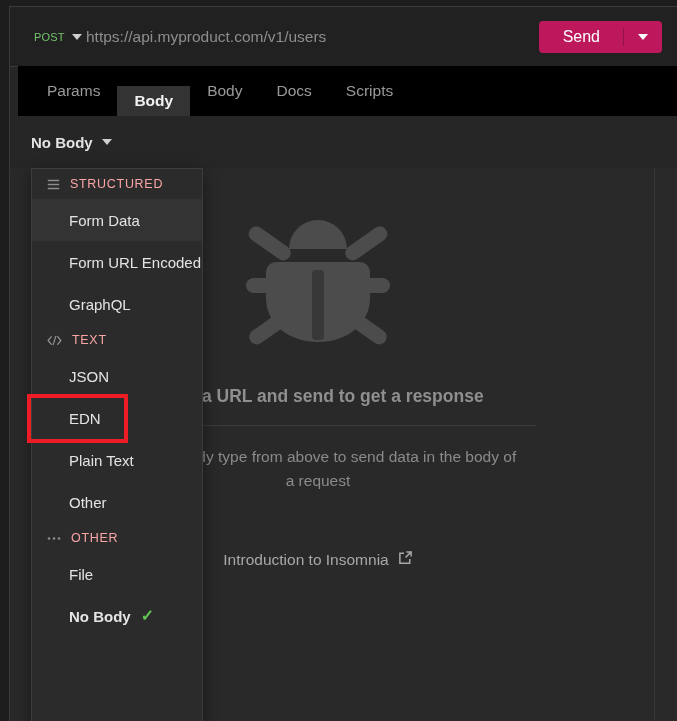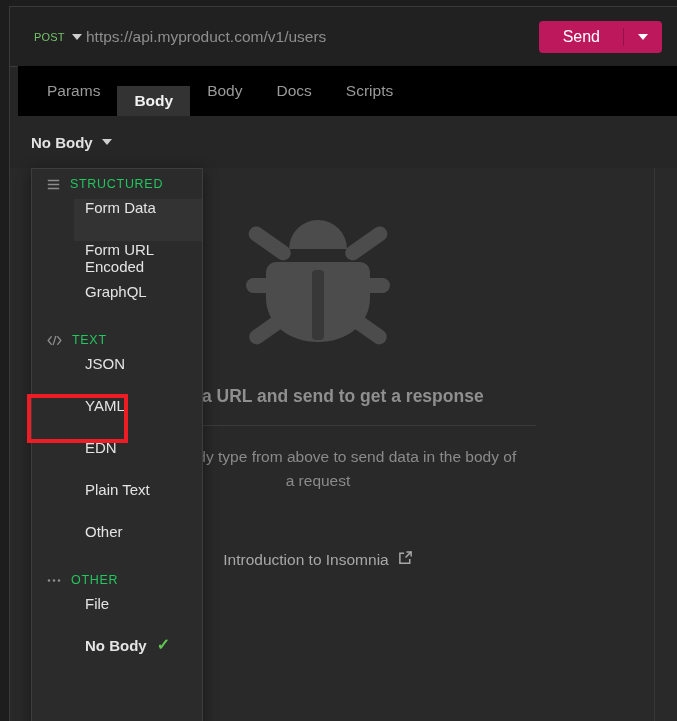--- a/index.html
+++ b/index.html
@@ -234,40 +234,39 @@
     border-bottom: none;
     box-shadow: 0 4px 14px rgba(0,0,0,0.45);
     overflow: hidden;
   }
   .menu-section {
     display: flex;
     align-items: center;
     gap: 10px;
     height: 30px;
     padding: 0 0 0 15px;
-    color: #22c55e;
+    color: #fca5a5;
     font-size: 12.5px;
     letter-spacing: 0.7px;
   }
   .menu-section .sect-icon {
     color: #8d8d8d;
     font-size: 12.5px;
     display: inline-flex;
     align-items: center;
   }
   .menu-item {
     display: flex;
-    align-items: flex-start;
+    align-items: center;
     gap: 8px;
     height: 42px;
-    padding: 0 0 0 11px;
+    padding: 0 0 0 37px;
     color: #e4e4e4;
     font-size: 15px;
     cursor: pointer;
-    margin-left: 42px;
   }
   .menu-item.hovered { background: #333333; }
   .menu-item.selected { font-weight: bold; }
   .check {
     color: #63c653;
     font-size: 16px;
     line-height: 1;
     margin-left: 2px;
   }
 
@@ -390,23 +389,20 @@
             <path d="M11.4 1.4 L14.8 5.5 L11.4 9.6"></path>
             <path d="M9.4 1.1 L6.6 9.9"></path>
           </svg>
         </span>
         <span>TEXT</span>
       </div>
       <div class="menu-item">
         <span>JSON</span>
       </div>
       <div class="menu-item">
-        <span>YAML</span>
-      </div>
-      <div class="menu-item">
         <span>EDN</span>
       </div>
       <div class="menu-item">
         <span>Plain Text</span>
       </div>
       <div class="menu-item">
         <span>Other</span>
       </div>
 
       <div class="menu-section">

